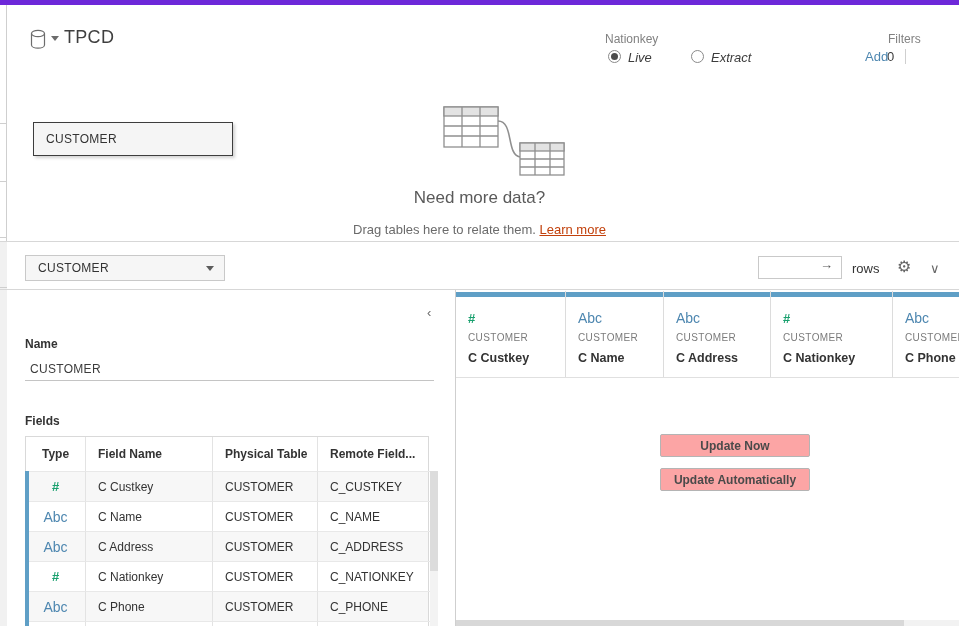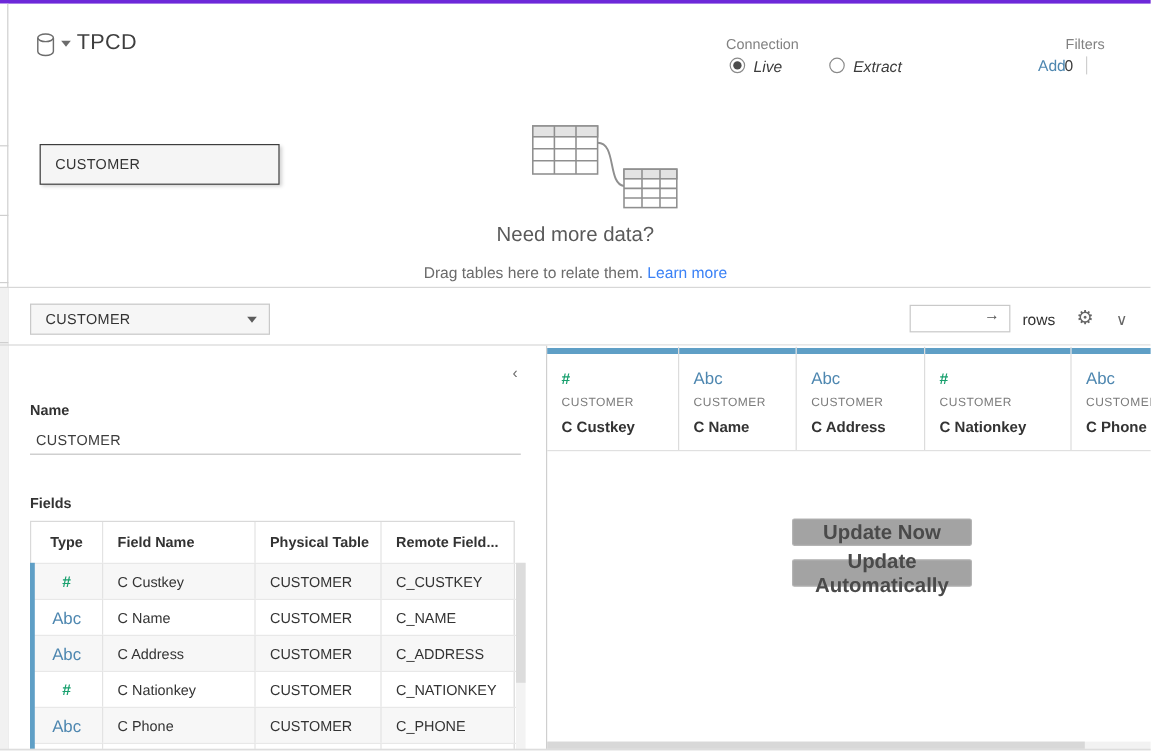--- a/index.html
+++ b/index.html
@@ -1,18 +1,18 @@
 <!DOCTYPE html>
 <html><head>
 <meta charset="utf-8">
 <style>
   * { margin:0; padding:0; box-sizing:border-box; }
   html,body { width:959px; height:626px; }
   body { font-family:"Liberation Sans", sans-serif; color:#333; background:#fff; }
-  .app { position:relative; width:959px; height:626px; overflow:hidden; background:#fff; border-top:3px solid #6d28d9; }
+  .app { position:relative; width:959px; height:626px; overflow:hidden; background:#fff; border-top:5px solid #6d28d9; }
   .abs { position:absolute; }
 
   
   .rail { left:0; top:0; width:7px; height:626px; background:#fff; border-right:1px solid #cfcfcf; }
   .rail-gray { left:0; top:237px; width:7px; height:389px; background:#f1f1f1; }
   .rail-tick { left:0; width:7px; height:1px; background:#cfcfcf; }
 
   
   .title { left:64px; top:22px; font-size:18px; color:#3f3f3f; letter-spacing:.3px; }
   .dbicon { left:28px; top:24px; }
@@ -22,21 +22,21 @@
   .radio.sel::after { content:""; display:block; width:7px; height:7px; margin:2px; border-radius:50%; background:#4c4c4c; }
   .radlbl { font-size:13px; color:#3c3c3c;font-style:italic; }
   .filters-count { font-size:13px; color:#3c3c3c; }
   .vbar { width:1px; height:15px; background:#cfcfcf; }
   .addlink { font-size:13px; color:#4e87b0; cursor:pointer; }
 
   
   .chip { left:33px; top:117px; width:200px; height:34px; background:#f5f5f5; border:1px solid #3d3d3d; box-shadow:2px 2px 3px rgba(0,0,0,.18); font-size:12px; color:#333; display:flex; align-items:center; padding-left:12px; letter-spacing:.3px; }
   .empty-title { left:0; top:183px; width:959px; text-align:center; font-size:17px; color:#5a5a5a; font-weight:500; }
   .empty-sub { left:0; top:217px; width:959px; text-align:center; font-size:13px; color:#6b6b6b; }
-  .empty-sub a { color:#3b82f6; cursor:pointer; }
+  .empty-sub a { color:#c2410c; text-decoration:underline; cursor:pointer; }
   .canvas-divider { left:0; top:236px; width:959px; height:1px; background:#d7d7d7; }
 
   
   .meta-divider { left:0; top:284px; width:959px; height:1px; background:#d7d7d7; }
   .tbl-select { left:25px; top:250px; width:200px; height:26px; background:#f6f6f6; border:1px solid #c9c9c9; display:flex; align-items:center; font-size:12px; color:#333; padding:0 10px 0 12px; letter-spacing:.3px; cursor:pointer; }
   .tbl-select .tri { margin-left:auto; width:0; height:0; border-left:4px solid transparent; border-right:4px solid transparent; border-top:5px solid #5c5c5c; }
   .rows-input { left:758px; top:251px; width:84px; height:23px; border:1px solid #c9c9c9; background:#fff; }
   .rows-arrow { left:820px; top:252px; font-size:13px; color:#555; cursor:pointer; }
   .rows-label { left:852px; top:256px; font-size:13px; color:#333; }
   .gear { left:897px; top:252px; font-size:16px; color:#666; cursor:pointer; }
@@ -63,21 +63,21 @@
   .vthumb { left:430px; top:466px; width:8px; height:100px; background:#dcdcdc; }
 
   
   .grid { left:455px; top:285px; width:504px; height:341px; border-left:1px solid #cfcfcf; background:#fff; }
   .gcol { position:absolute; top:1px; height:86px; border-right:1px solid #dcdcdc; cursor:pointer; }
   .gcol .bar { height:5px; margin:1px 0 0 0; }
   .gcol .gico { margin:12px 0 0 12px; }
   .gcol .gtable { margin:5px 0 0 12px; font-size:10px; color:#7b7b7b; letter-spacing:.4px; }
   .gcol .gfield { margin:8px 0 0 12px; font-size:12.5px; font-weight:bold; color:#333; }
   .ghead-border { position:absolute; top:87px; left:0; width:504px; height:1px; background:#e0e0e0; }
-  .btn { position:absolute; width:150px; height:23px; background:#a3a3a3; border:1px solid #b4b4b4; border-radius:2px; font-size:17px; font-weight:bold; color:#4a4a4a; display:flex; align-items:center; justify-content:center; cursor:pointer; font-family:"Liberation Sans",sans-serif;text-align:center; }
+  .btn { position:absolute; width:150px; height:23px; background:#fca5a5; border:1px solid #b4b4b4; border-radius:2px; font-size:12px; font-weight:bold; color:#4a4a4a; display:flex; align-items:center; justify-content:center; cursor:pointer; font-family:"Liberation Sans",sans-serif;text-align:center; }
   .hscroll { position:absolute; left:0px; top:330px; width:504px; height:8px; background:#f2f2f2; }
   .hthumb { position:absolute; left:0px; top:330px; width:448px; height:8px; background:#d8d8d8; }
   .bottom-strip { left:0; top:621px; width:959px; height:5px; background:#efefef; border-top:1px solid #dddddd; }
 </style>
 </head>
 <body>
 
 <div class="app">
 
   <div class="abs rail"></div>
@@ -89,21 +89,21 @@
 
   <div class="abs dbicon">
     <svg width="20" height="21" viewBox="0 0 20 21">
       <ellipse cx="10" cy="4.5" rx="6.5" ry="3.2" fill="none" stroke="#6c6c6c" stroke-width="1.2"></ellipse>
       <path d="M3.5 4.5 V16 c0 1.8 2.9 3.2 6.5 3.2 s6.5 -1.4 6.5 -3.2 V4.5" fill="none" stroke="#6c6c6c" stroke-width="1.2"></path>
     </svg>
   </div>
   <div class="abs caret"></div>
   <div class="abs title">TPCD</div>
 
-  <div class="abs seclabel" style="left:605px; top:27px;">Connection</div>
+  <div class="abs seclabel" style="left:605px; top:27px;">Nationkey</div>
   <div class="abs radio sel" style="left:608px; top:45px;"></div>
   <div class="abs radlbl" style="left:628px; top:45px;">Live</div>
   <div class="abs radio" style="left:691px; top:45px;"></div>
   <div class="abs radlbl" style="left:711px; top:45px;">Extract</div>
 
   <div class="abs seclabel" style="left:888px; top:27px;">Filters</div>
   <div class="abs filters-count" style="left:887px; top:44px;">0</div>
   <div class="abs vbar" style="left:905px; top:44px;"></div>
   <div class="abs addlink" style="left:865px; top:44px;">Add</div>
 

